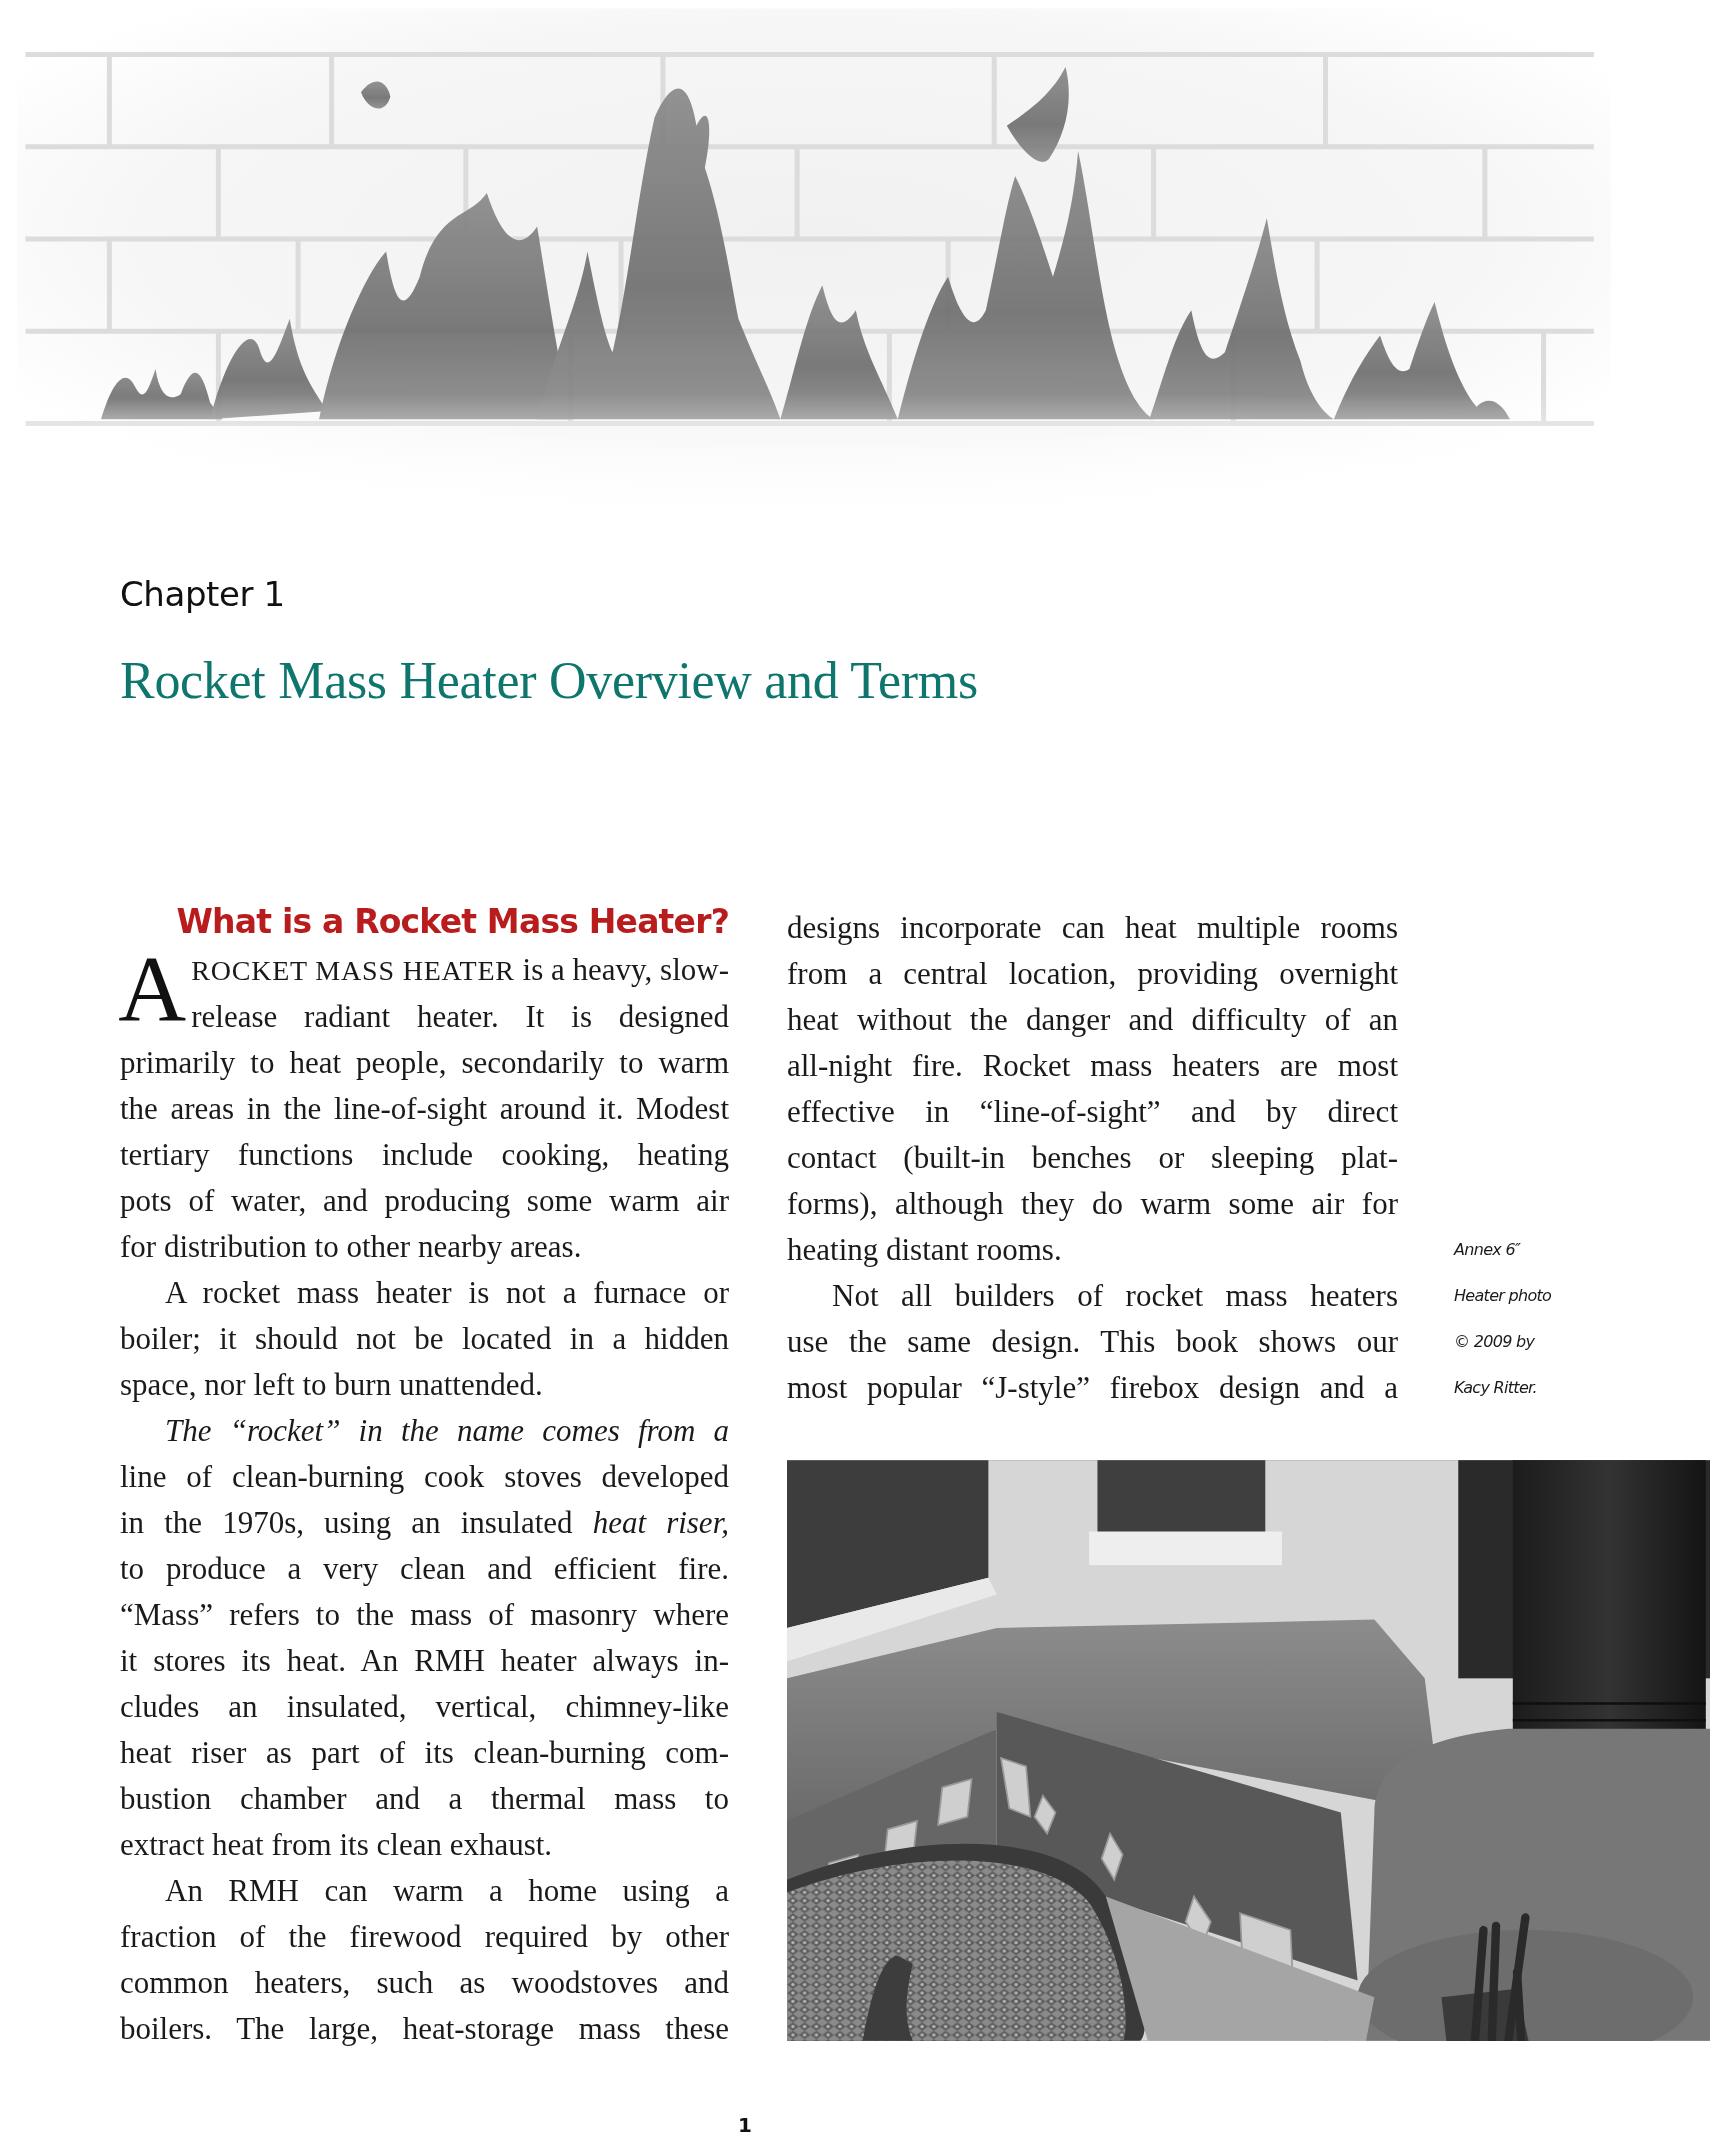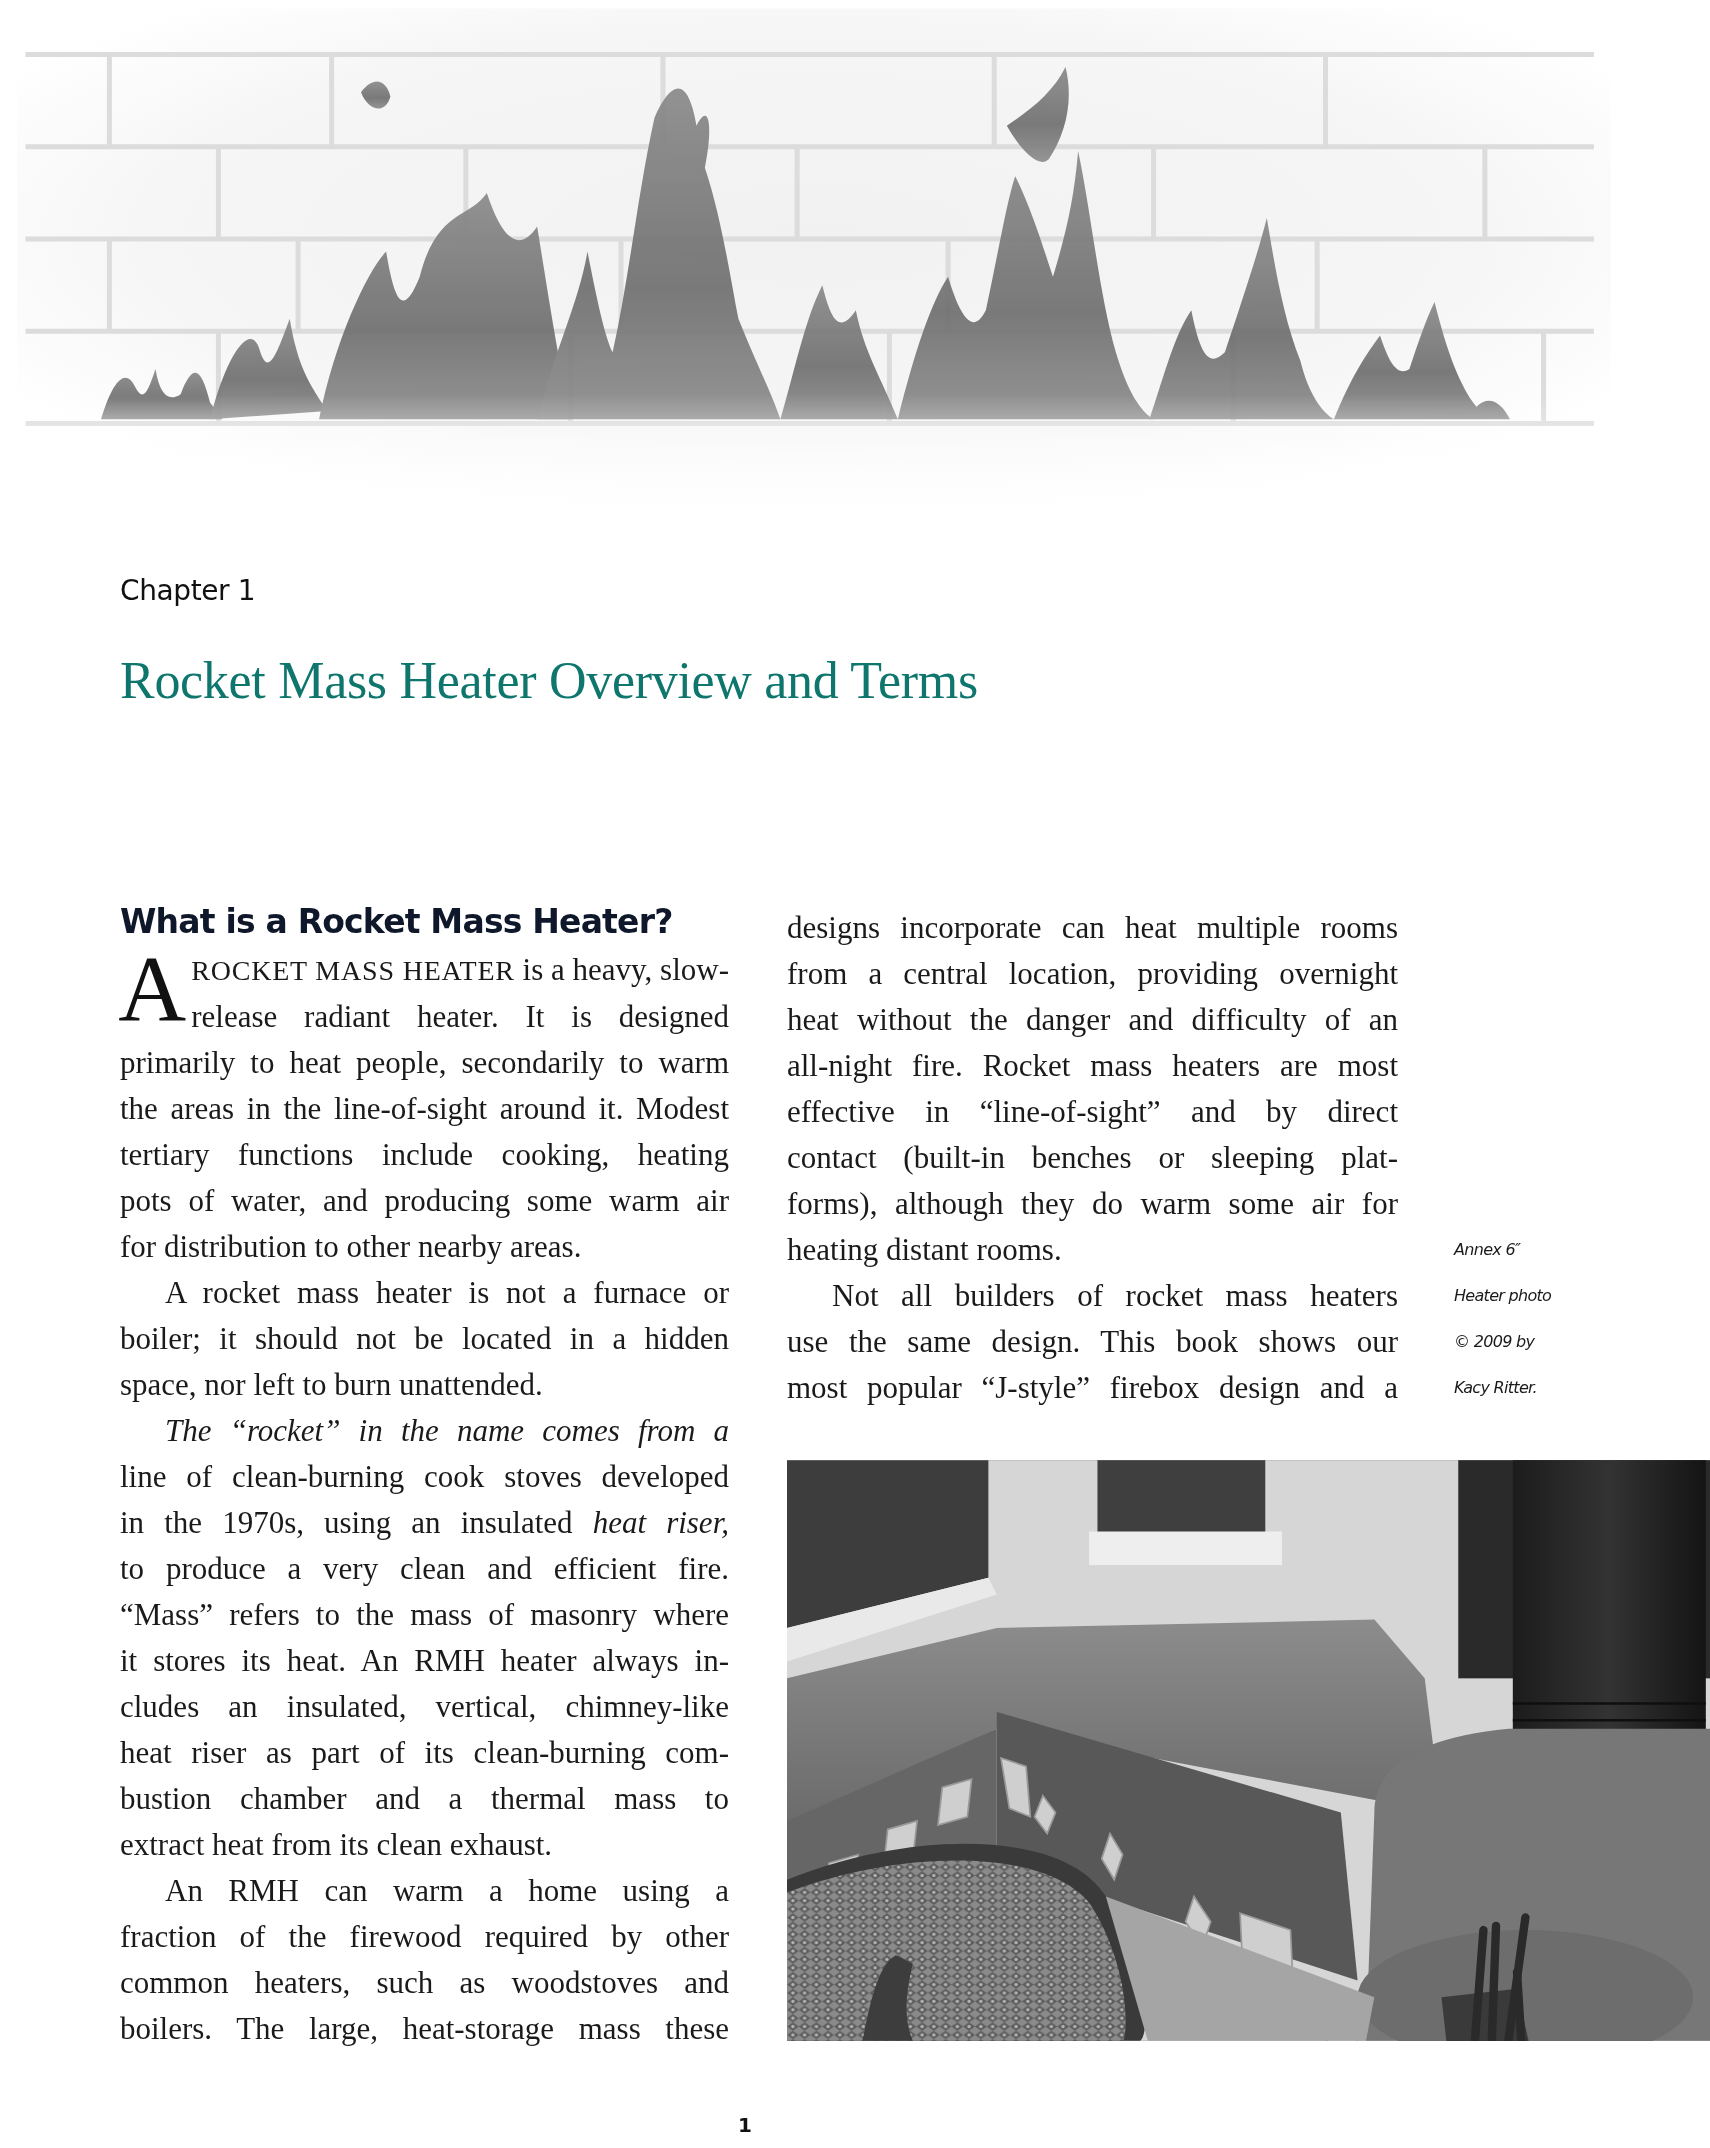--- a/index.html
+++ b/index.html
@@ -4,31 +4,31 @@
 <style>
   html, body { margin:0; padding:0; background:#ffffff; }
   body { width:1710px; height:2148px; position:relative; overflow:hidden; color:#141414; }
 
   
   .banner { position:absolute; left:0; top:0; width:1710px; height:520px; overflow:hidden; }
   .banner svg { position:absolute; left:0; top:0; width:1710px; height:520px; }
 
   
   .chapter-label { position:absolute; left:120px; top:574px; font-family:"DejaVu Sans", sans-serif;
-    font-size:28px; font-weight:500; letter-spacing:-0.4px; color:#111; }
+    font-size:34px; font-weight:500; letter-spacing:-0.4px; color:#111; }
   .chapter-title { position:absolute; left:120px; top:651px; font-family:"Liberation Serif", serif;
     font-size:52px; font-weight:normal; letter-spacing:-0.3px; color:#0f766e; white-space:nowrap; }
 
   
   .col { position:absolute; font-family:"Liberation Serif", serif; font-size:31px; line-height:46px;
     color:#1a1a1a; text-align:justify; }
   .col-left { left:120px; top:900px; width:609px; }
   .col-right { left:787px; top:905px; width:611px; }
   .section-heading { font-family:"DejaVu Sans", sans-serif; font-weight:bold; font-size:33px;
-    line-height:44px; letter-spacing:-0.8px; color:#0f172a; margin:0 0 3.4px 0; text-align:left; }
+    line-height:44px; letter-spacing:-0.8px; color:#b91c1c; margin:0 0 3.4px 0; text-align:right; }
   .dropcap { float:left; font-family:"Liberation Serif", serif; font-size:94px; line-height:74px;
     margin:3.4px 5px -5px -1.7px; color:#111; }
   .smallcaps-italic { font-size:28px; letter-spacing:0.8px; }
   em { font-style:italic; }
   .line { display:block; text-align:justify; text-align-last:justify; }
   .line.last { text-align-last:left; }
 
   
   .caption { position:absolute; left:1454px; top:1227px; font-family:"DejaVu Sans", sans-serif;
     font-style:italic; font-size:16px; line-height:46px; color:#1a1a1a; letter-spacing:-0.7px; }

